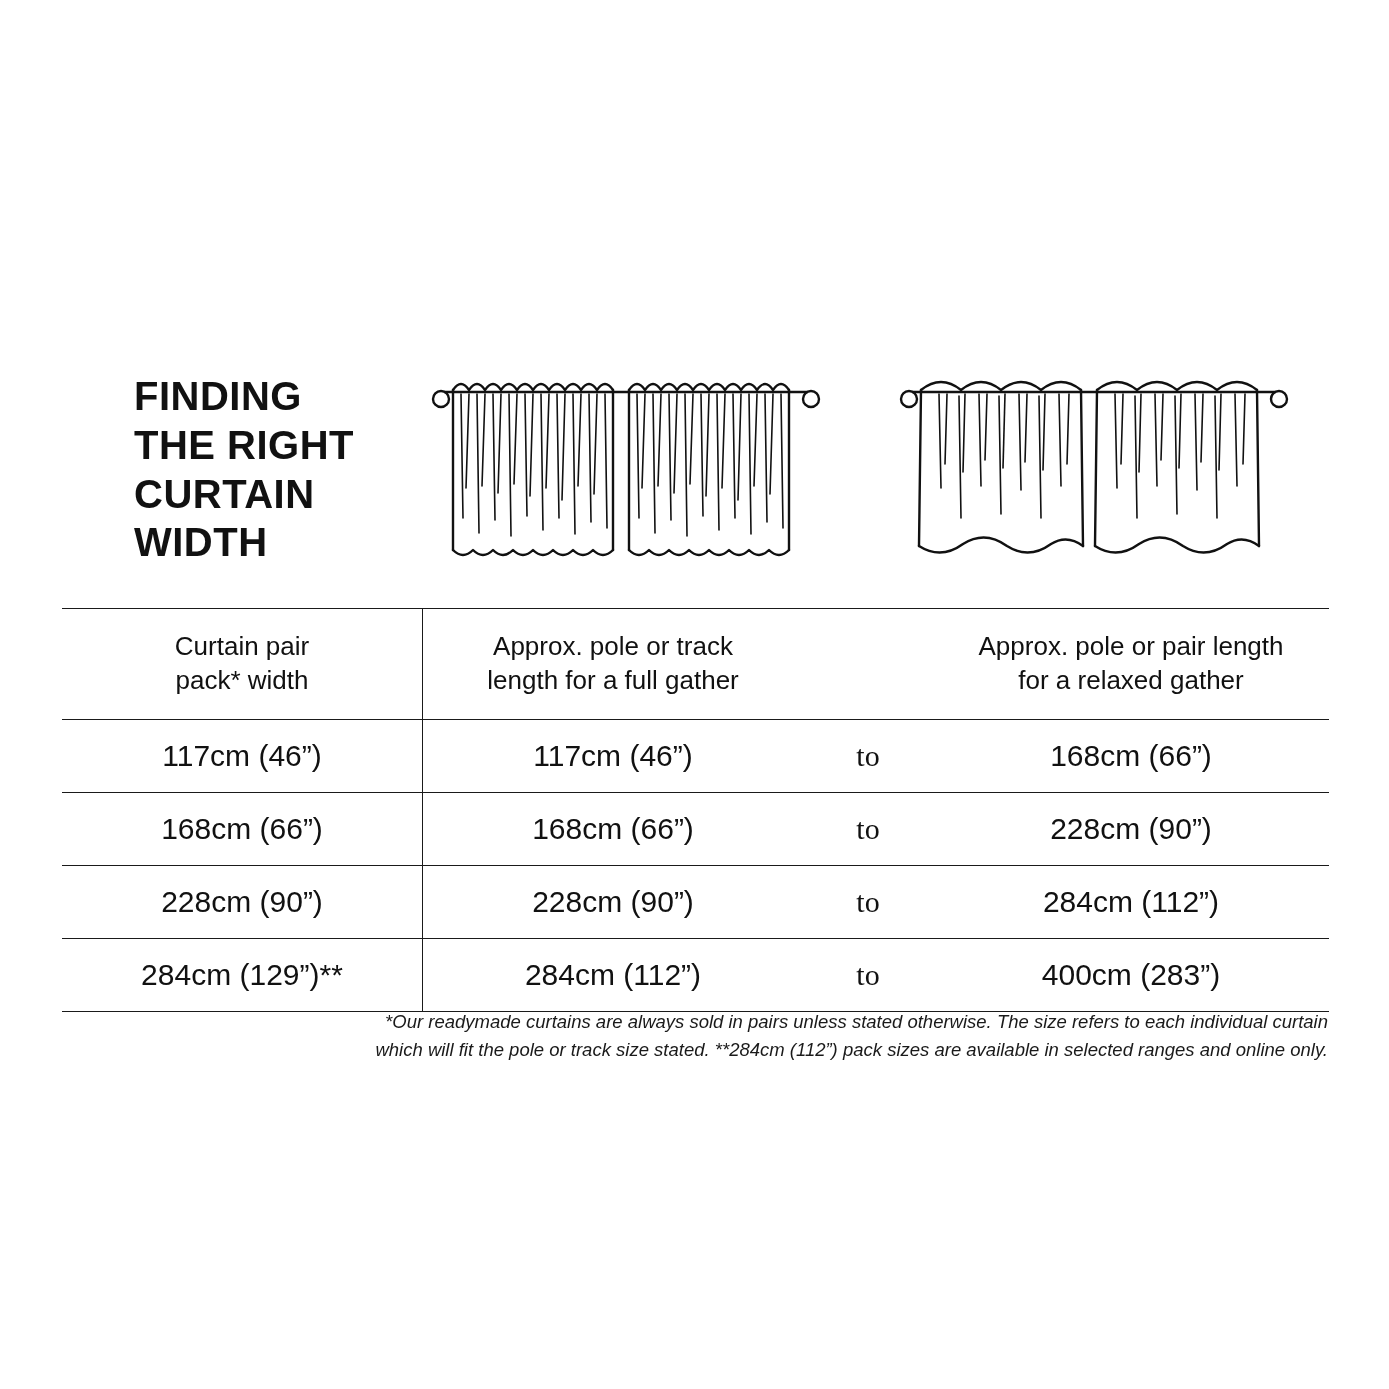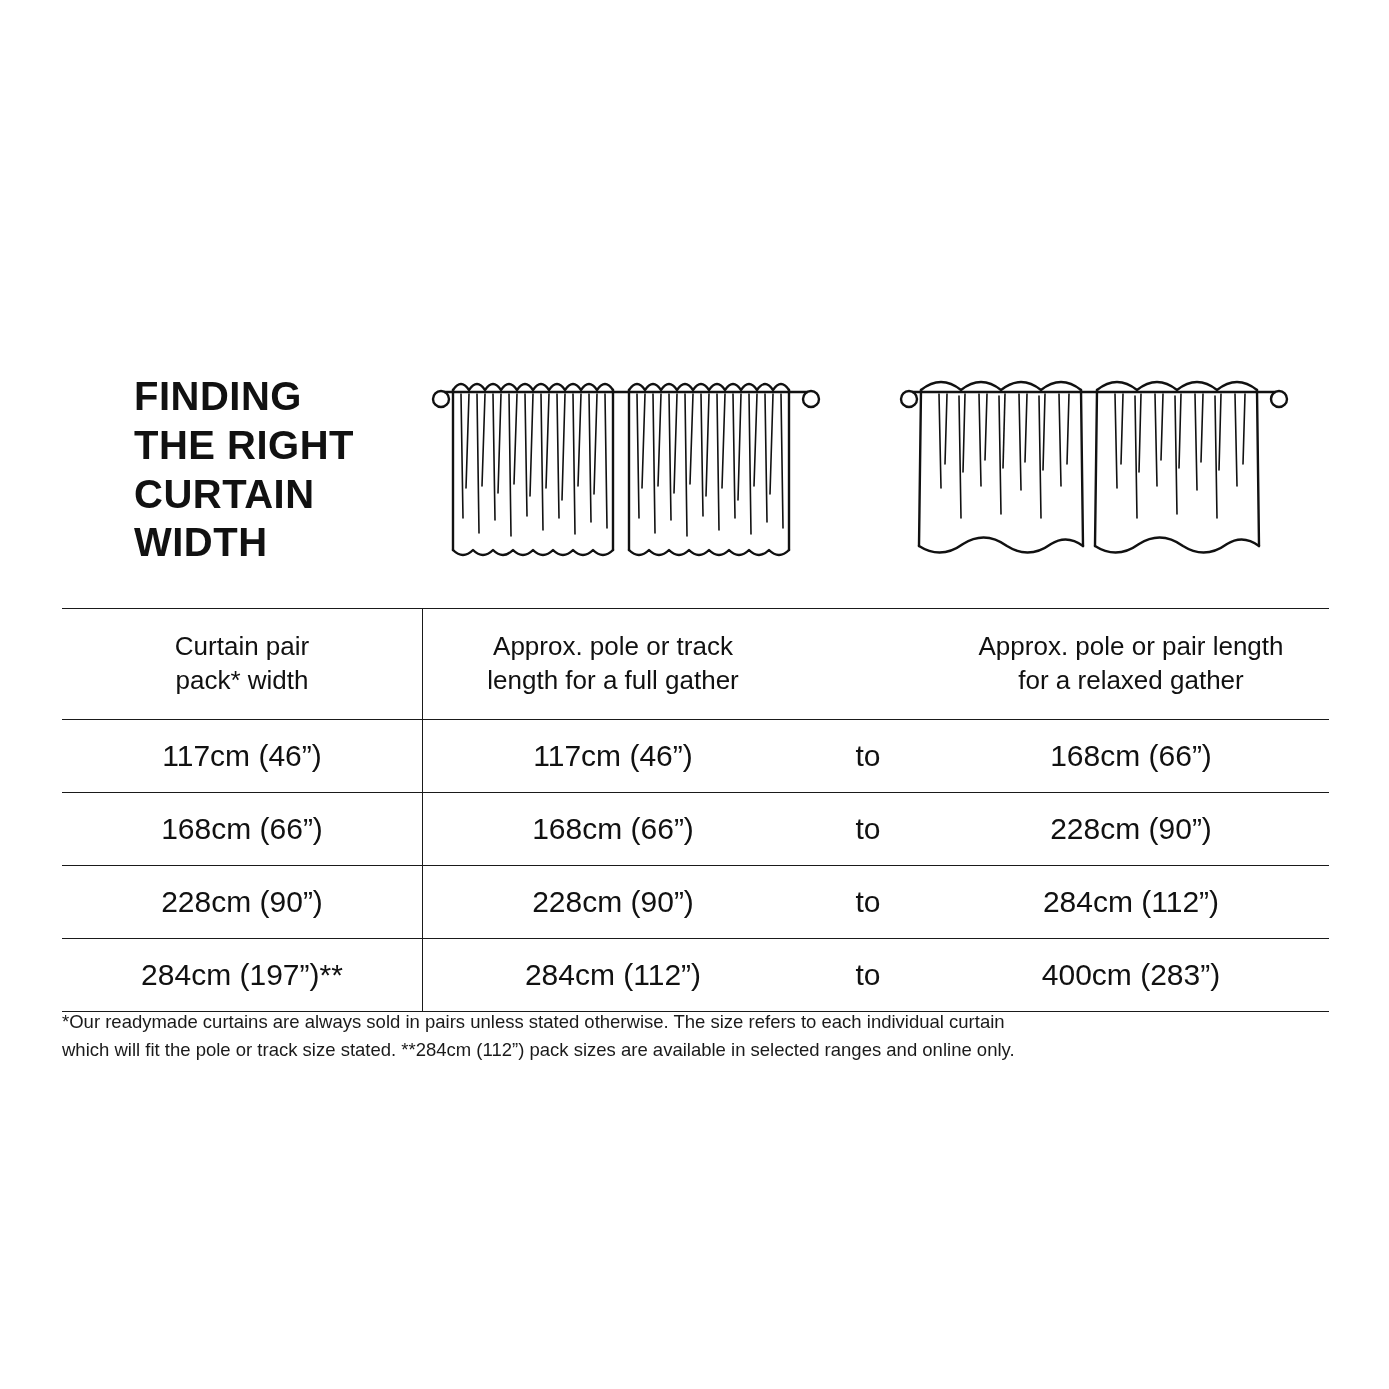--- a/index.html
+++ b/index.html
@@ -99,45 +99,46 @@
   }
 
   .tbl tbody td {
     font-size: 30px;
     height: 72px;
     color: #111111;
   }
 
   .col-a { width: 360px; }
   .col-b { width: 380px; }
-  .col-to { width: 130px; }
+  .col-to { width: 130px; font-family: Liberation Serif, serif; }
   .col-c { width: 396px; }
 
   
   .vdiv { border-right: 1.5px solid #1a1a1a; }
 
   .tbl tbody tr:last-child td {
     border-bottom: 1.5px solid #1a1a1a;
   }
 
   .to-cell {
     font-size: 28px;
   }
 
   
   .footnote {
     position: absolute;
     left: 62px;
     top: 1008px;
     width: 1266px;
-    text-align: left;
+    text-align: right;
     font-size: 18.5px;
     line-height: 1.5;
     color: #1a1a1a;
     white-space: pre-line;
+    font-style: italic;
   }
 </style>
 </head>
 <body>
 
 <div class="sheet">
 
   <div class="header">
 
     <div class="title">FINDING
@@ -292,21 +293,21 @@
           <td class="col-to to-cell">to</td>
           <td class="col-c">228cm (90”)</td>
         </tr>
         <tr>
           <td class="col-a vdiv">228cm (90”)</td>
           <td class="col-b">228cm (90”)</td>
           <td class="col-to to-cell">to</td>
           <td class="col-c">284cm (112”)</td>
         </tr>
         <tr>
-          <td class="col-a vdiv">284cm (197”)**</td>
+          <td class="col-a vdiv">284cm (129”)**</td>
           <td class="col-b">284cm (112”)</td>
           <td class="col-to to-cell">to</td>
           <td class="col-c">400cm (283”)</td>
         </tr>
       </tbody>
     </table>
   </div>
 
   <div class="footnote">*Our readymade curtains are always sold in pairs unless stated otherwise. The size refers to each individual curtain
 which will fit the pole or track size stated. **284cm (112”) pack sizes are available in selected ranges and online only.</div>

